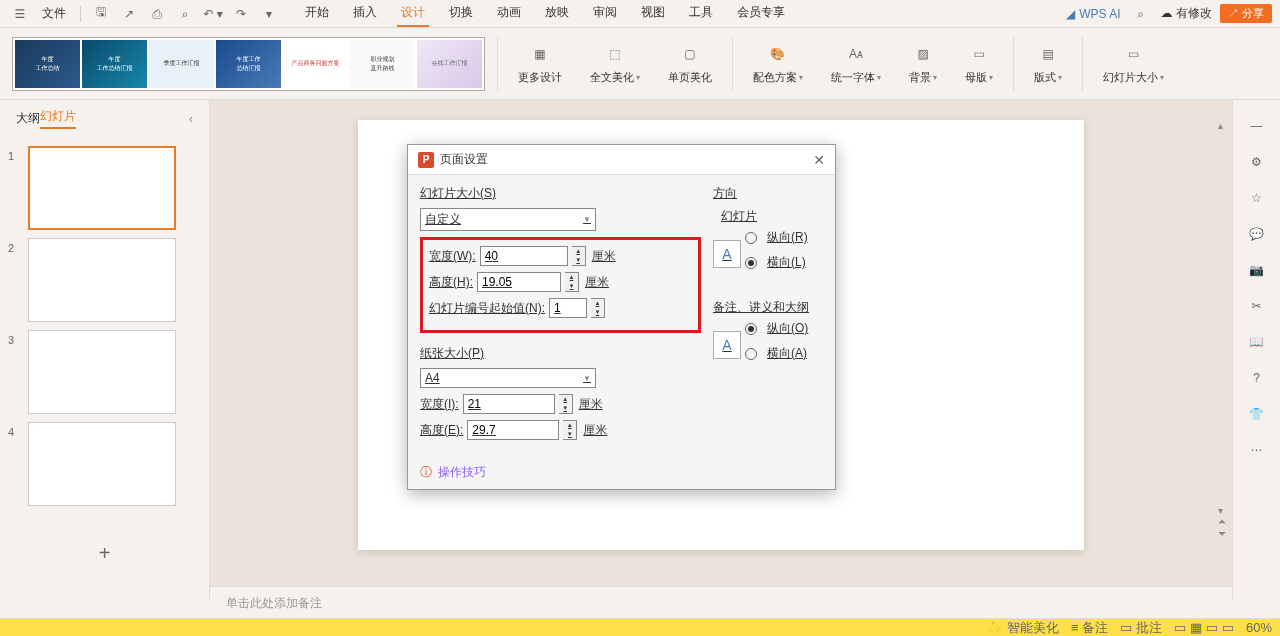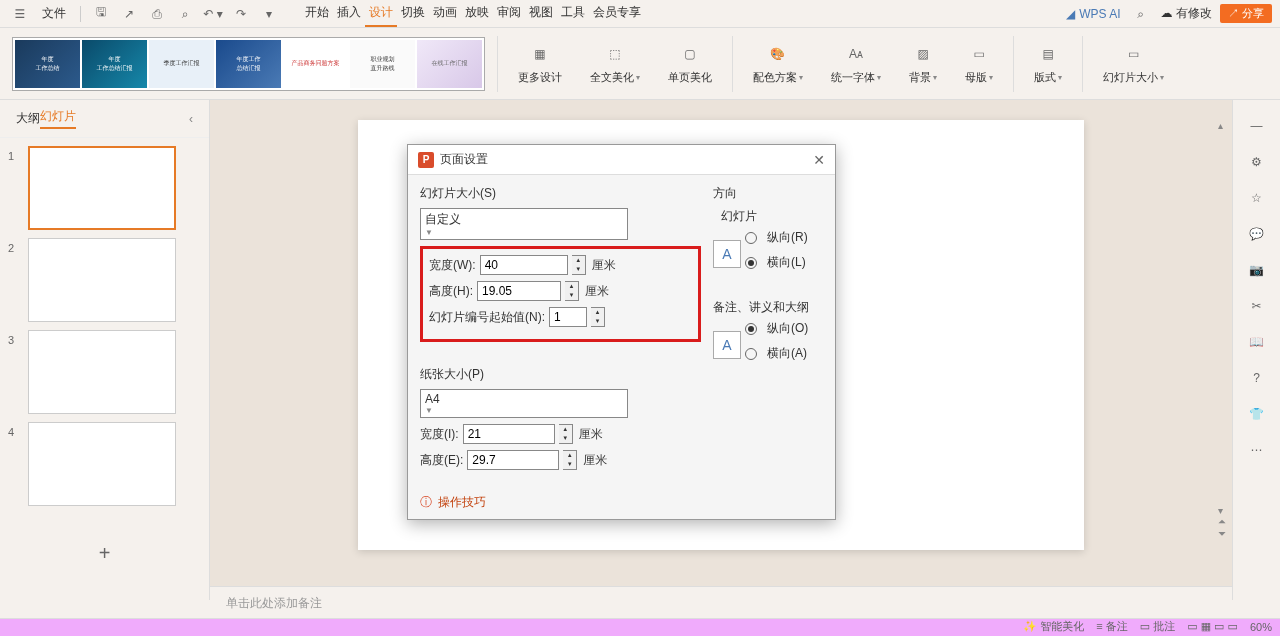--- a/index.html
+++ b/index.html
@@ -4,21 +4,21 @@
   <style>
     * { box-sizing: border-box; margin: 0; padding: 0; font-family: "Microsoft YaHei", sans-serif; }
     body { background: #f5f1ed; font-size: 12px; color: #333; width: 1280px; height: 636px; overflow: hidden; position: relative; }
     
     
     .top-bar { height: 28px; display: flex; align-items: center; padding: 0 8px; border-bottom: 1px solid #ddd; background: #f5f1ed; }
     .top-left { display: flex; align-items: center; gap: 4px; }
     .menu-btn { padding: 2px 6px; cursor: pointer; }
     .icon-btn { width: 24px; height: 24px; display: flex; align-items: center; justify-content: center; cursor: pointer; color: #666; }
     .sep { width: 1px; height: 16px; background: #ccc; margin: 0 4px; }
-    .tabs { display: flex; margin-left: 20px; }
+    .tabs { display: flex; gap: 16px; margin-left: 20px; }
     .tab { padding: 4px 4px; cursor: pointer; }
     .tab.active { color: #e67a26; border-bottom: 2px solid #e67a26; }
     .top-right { margin-left: auto; display: flex; align-items: center; gap: 8px; }
     .wps-ai { color: #4a7ab5; display: flex; align-items: center; gap: 4px; }
     .share-btn { background: #f36c21; color: #fff; padding: 2px 8px; border-radius: 2px; font-size: 11px; }
     
     
     .ribbon { height: 72px; display: flex; align-items: center; padding: 6px 12px; gap: 12px; border-bottom: 1px solid #ddd; background: #f5f1ed; }
     .template-strip { display: flex; gap: 2px; border: 1px solid #aaa; padding: 2px; background: #fff; }
     .template-thumb { width: 65px; height: 48px; background: linear-gradient(135deg, #1a3a5c, #2c5a8c); font-size: 6px; color: #fff; display: flex; align-items: center; justify-content: center; text-align: center; }
@@ -57,51 +57,51 @@
     .scroll-arrow { color: #888; font-size: 10px; cursor: pointer; }
     
     
     .right-sidebar { width: 48px; border-left: 1px solid #ddd; background: #f5f1ed; display: flex; flex-direction: column; align-items: center; gap: 16px; padding: 16px 0; }
     .rs-icon { width: 20px; height: 20px; color: #666; cursor: pointer; display: flex; align-items: center; justify-content: center; }
     
     
     .notes-area { padding: 8px 16px; color: #999; border-top: 1px solid #ddd; background: #f5f1ed; position: absolute; bottom: 18px; left: 210px; right: 48px; height: 32px; }
     
     
-    .status-bar { position: absolute; bottom: 0; left: 0; right: 0; height: 18px; background: #f0abfc; border-top: 1px solid #ddd; display: flex; align-items: flex-start; padding: 0 8px; font-size: 11px; color: #666; gap: 12px; }
+    .status-bar { position: absolute; bottom: 0; left: 0; right: 0; height: 18px; background: #fde047; border-top: 1px solid #ddd; display: flex; align-items: center; padding: 0 8px; font-size: 13px; color: #666; gap: 12px; }
     .status-right { margin-left: auto; display: flex; gap: 12px; align-items: center; }
     
     
     .dialog { position: absolute; left: 407px; top: 144px; width: 429px; background: #f5f5f5; border: 1px solid #999; box-shadow: 0 4px 16px rgba(0,0,0,0.3); }
     .dialog-title { display: flex; align-items: center; padding: 6px 10px; border-bottom: 1px solid #ddd; background: #fff; }
     .dialog-title-icon { width: 16px; height: 16px; background: #d94c2b; border-radius: 2px; margin-right: 6px; color: #fff; font-size: 10px; display: flex; align-items: center; justify-content: center; font-weight: bold; }
     .dialog-close { margin-left: auto; cursor: pointer; font-size: 14px; color: #666; }
-    .dialog-body { padding: 10px 12px; display: flex; gap: 12px; }
+    .dialog-body { padding: 10px 12px; display: flex; gap: 12px; text-decoration: underline; }
     .dialog-left { flex: 1; }
     .dialog-right { width: 110px; }
     .dialog-buttons { width: 76px; display: flex; flex-direction: column; gap: 12px; }
     .dlg-btn { padding: 5px 0; text-align: center; border: 1px solid #999; background: #fdfdfd; cursor: pointer; font-size: 12px; }
     .dlg-btn.primary { border: 2px solid #3a7acc; background: #eaf3fc; }
     .field-group { margin-bottom: 6px; }
     .group-label { margin-bottom: 6px; }
-    .red-box { border: 3px solid #d91c1c; padding: 6px; margin-bottom: 24px; }
+    .red-box { border: 3px solid #d91c1c; padding: 6px; margin-bottom: 12px; }
     .field-row { display: flex; align-items: center; margin-bottom: 6px; gap: 4px; }
     .field-label { font-size: 12px; }
     .field-input { border: 1px solid #888; background: #fff; padding: 2px 4px; font-size: 12px; }
     .spinner { display: flex; flex-direction: column; border: 1px solid #888; border-left: none; width: 14px; }
     .spin-btn { height: 9px; font-size: 7px; text-align: center; cursor: pointer; background: #f0f0f0; line-height: 7px; }
     .unit { font-size: 12px; margin-left: 2px; }
-    .select { border: 1px solid #888; background: #fff; padding: 2px 4px; width: 208px; display: flex; justify-content: space-between; cursor: pointer; flex-direction: column; }
+    .select { border: 1px solid #888; background: #fff; padding: 2px 4px; width: 176px; display: flex; justify-content: space-between; align-items: center; cursor: pointer; }
     .radio-row { display: flex; align-items: center; gap: 10px; margin-bottom: 8px; margin-left: 24px; }
     .radio { width: 12px; height: 12px; border: 1px solid #666; border-radius: 50%; display: flex; align-items: center; justify-content: center; }
     .radio.checked::after { content: ''; width: 6px; height: 6px; background: #333; border-radius: 50%; }
     .orient-icon { width: 28px; height: 28px; border: 1px solid #aaa; background: #fff; display: flex; align-items: center; justify-content: center; font-size: 14px; color: #4a7ab5; margin-right: 4px; }
     .dialog-footer { padding: 8px 12px; display: flex; align-items: center; gap: 6px; }
     .tip-icon { color: #d94c2b; }
-    .tip-link { color: #c2410c; cursor: pointer; }
+    .tip-link { color: #8b5cf6; cursor: pointer; }
   </style>
 </head>
 <body>
 
 <div class="top-bar">
   <div class="top-left">
     <span class="icon-btn">☰</span>
     <span class="menu-btn">文件</span>
     <span class="sep"></span>
     <span class="icon-btn">🖫</span>

